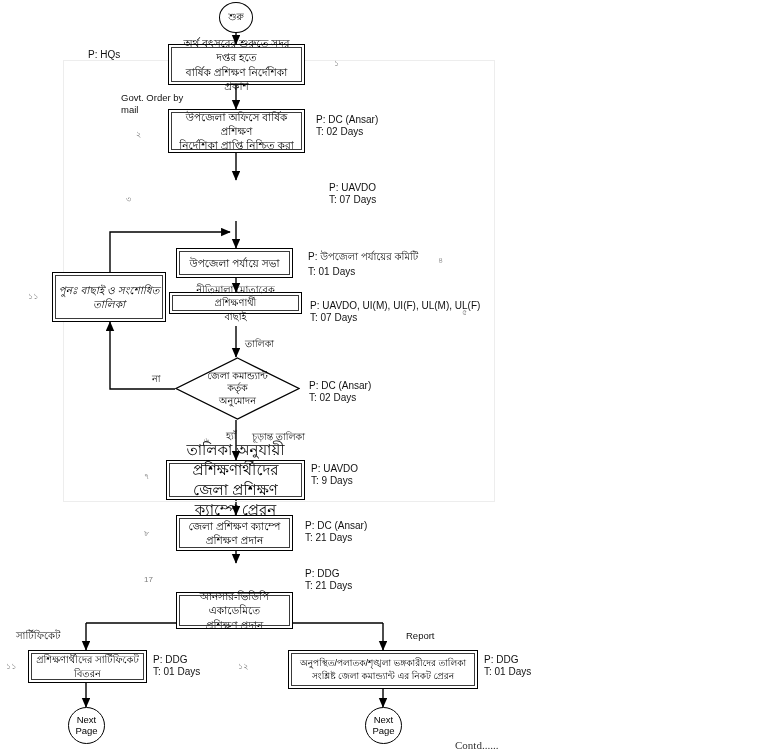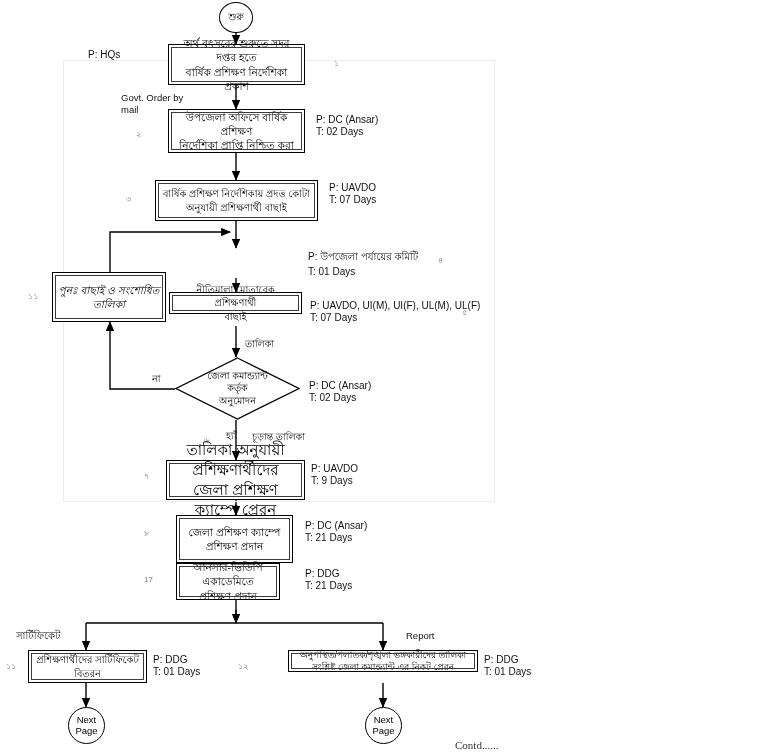--- a/index.html
+++ b/index.html
@@ -182,28 +182,27 @@
 mail</div>
 
   <div class="node pbox" style="left:168px;top:109px;width:137px;height:44px;">
     <span class="bn" style="white-space:pre-line;">উপজেলা অফিসে বার্ষিক প্রশিক্ষণ
 নির্দেশিকা প্রাপ্তি নিশ্চিত করা</span>
   </div>
   <div class="ann" style="left:316px;top:113px;">P: DC (Ansar)</div>
   <div class="ann" style="left:316px;top:125px;">T: 02 Days</div>
   <div class="num bn" style="left:136px;top:128px;">২</div>
 
-  <div class="node pbox" style="left:155px;top:180px;width:163px;height:41px;">
-    <span class="bn" style="white-space:pre-line;font-size:9.8px;">বার্ষিক প্রশিক্ষণ নির্দেশিকায় প্রদত্ত কোটা
-অনুযায়ী প্রশিক্ষণার্থী বাছাই</span>
-  </div>
   <div class="ann" style="left:329px;top:181px;">P: UAVDO</div>
   <div class="ann" style="left:329px;top:193px;">T: 07 Days</div>
   <div class="num bn" style="left:126px;top:193px;">৩</div>
 
+  <div class="node pbox" style="left:176px;top:248px;width:117px;height:30px;">
+    <span class="bn" style="white-space:pre-line;">উপজেলা পর্যায়ে সভা</span>
+  </div>
   <div class="ann bn" style="left:308px;top:250px;">P: উপজেলা পর্যায়ের কমিটি</div>
   <div class="ann" style="left:308px;top:265px;">T: 01 Days</div>
   <div class="num bn" style="left:438px;top:254px;">৪</div>
 
   <div class="node pbox" style="left:169px;top:292px;width:133px;height:22px;">
     <span class="bn" style="white-space:pre-line;font-size:9.8px;">নীতিমালা মোতাবেক প্রশিক্ষণার্থী
 বাছাই</span>
   </div>
   <div class="ann" style="left:310px;top:299px;">P: UAVDO, UI(M), UI(F), UL(M), UL(F)</div>
   <div class="ann" style="left:310px;top:311px;">T: 07 Days</div>
@@ -238,48 +237,48 @@
   <div class="num bn" id="dec6num" style="left:204px;top:434px;">৬</div>
 
   <div class="node pbox" style="left:166px;top:460px;width:139px;height:40px;">
     <span class="bn" style="white-space:pre-line;font-size:15px;">তালিকা অনুযায়ী প্রশিক্ষণার্থীদের
 জেলা প্রশিক্ষণ ক্যাম্পে প্রেরন</span>
   </div>
   <div class="ann" style="left:311px;top:462px;">P: UAVDO</div>
   <div class="ann" style="left:311px;top:474px;">T: 9 Days</div>
   <div class="num bn" style="left:144px;top:470px;">৭</div>
 
-  <div class="node pbox" style="left:176px;top:515px;width:117px;height:48px;justify-content:center;">
+  <div class="node pbox" style="left:176px;top:515px;width:117px;height:36px;justify-content:center;">
     <span class="bn" style="white-space:pre-line;">জেলা প্রশিক্ষণ ক্যাম্পে
 প্রশিক্ষণ প্রদান</span>
   </div>
   <div class="ann" style="left:305px;top:519px;">P: DC (Ansar)</div>
   <div class="ann" style="left:305px;top:531px;">T: 21 Days</div>
   <div class="num bn" style="left:144px;top:527px;">৮</div>
 
-  <div class="node pbox" style="left:176px;top:563px;width:104px;height:37px;">
+  <div class="node pbox" style="left:176px;top:592px;width:117px;height:37px;">
     <span class="bn" style="white-space:pre-line;">আনসার-ভিডিপি একাডেমিতে
 প্রশিক্ষণ প্রদান</span>
   </div>
   <div class="ann" style="left:305px;top:567px;">P: DDG</div>
   <div class="ann" style="left:305px;top:579px;">T: 21 Days</div>
   <div class="num bn" style="left:144px;top:575px;">17</div>
 
   <div class="flowlbl bn" style="left:16px;top:628px;font-size:10px;">সার্টিফিকেট</div>
   <div class="flowlbl" style="left:406px;top:630px;">Report</div>
 
   <div class="node pbox" style="left:28px;top:650px;width:119px;height:33px;">
     <span class="bn" style="white-space:pre-line;font-size:9.8px;">প্রশিক্ষণার্থীদের  সার্টিফিকেট
 বিতরন</span>
   </div>
   <div class="ann" style="left:153px;top:653px;">P: DDG</div>
   <div class="ann" style="left:153px;top:665px;">T: 01 Days</div>
   <div class="num bn" style="left:6px;top:660px;">১১</div>
 
-  <div class="node pbox" style="left:288px;top:650px;width:190px;height:22px;">
+  <div class="node pbox" style="left:288px;top:650px;width:190px;height:39px;">
     <span class="bn" style="white-space:pre-line;font-size:9px;">অনুপস্থিত/পলাতক/শৃঙ্খলা ভঙ্গকারীদের তালিকা
 সংশ্লিষ্ট জেলা কমান্ড্যান্ট এর নিকট প্রেরন</span>
   </div>
   <div class="ann" style="left:484px;top:653px;">P: DDG</div>
   <div class="ann" style="left:484px;top:665px;">T: 01 Days</div>
   <div class="num bn" style="left:238px;top:660px;">১২</div>
 
   <div class="node term" style="left:68px;top:707px;width:37px;height:37px;">
     <span style="white-space:pre-line;">Next
 Page</span>

